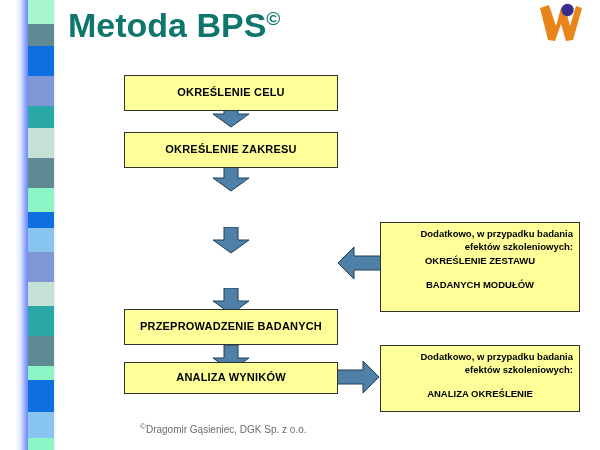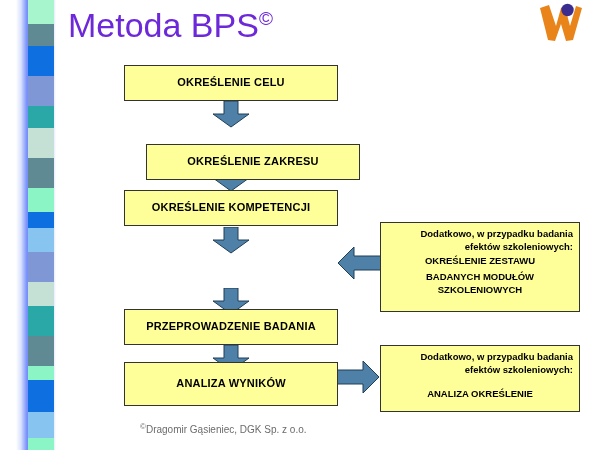--- a/index.html
+++ b/index.html
@@ -26,42 +26,42 @@
   }
   .strip-blocks{
     position:absolute;left:12px;top:0;width:26px;height:450px;
     overflow:hidden;
   }
   .blk{width:100%;}
 
   
   .title{
     position:absolute;left:68px;top:6px;
-    font-size:34px;font-weight:400;color:#6d28d9;
+    font-size:34px;font-weight:700;color:#0f766e;
     letter-spacing:0px;white-space:nowrap;
   }
   .title .cr{font-size:19px;vertical-align:super;}
 
   
   .logo{position:absolute;right:16px;top:2px;width:48px;height:42px;}
 
   
   .fbox{
     position:absolute;
     background:#ffff99;
     border:1px solid #333333;
     box-sizing:border-box;
     display:flex;align-items:center;justify-content:center;
     text-align:center;
     font-weight:bold;
     color:#000000;
     line-height:1.22;
   }
   .fbox.main{left:124px;width:214px;height:36px;font-size:11px;letter-spacing:0.2px;}
-  .fbox.main.two{height:44px;}
+  .fbox.main.two{height:32px;}
 
   .note{
     position:absolute;
     background:#ffff99;
     border:1px solid #333333;
     box-sizing:border-box;
     color:#000000;
     text-align:center;
     font-size:9.5px;
     line-height:1.35;
@@ -150,42 +150,38 @@
       <path d="M45 10 H17 V1 L1 17 L17 33 V24 H45 Z" fill="#4f81a8" stroke="#1f3f57" stroke-width="1"></path>
     </svg>
   </div>
 
   <div class="hsvg" style="left:334px;top:360px;">
     <svg width="46" height="34" viewBox="0 0 46 34">
       <path d="M1 10 H29 V1 L45 17 L29 33 V24 H1 Z" fill="#4f81a8" stroke="#1f3f57" stroke-width="1"></path>
     </svg>
   </div>
 
-  <div class="fbox main" style="top:65px;align-items:center;">
+  <div class="fbox main" style="top:75px;align-items:center;">
     <span>OKREŚLENIE CELU</span>
   </div>
-  <div class="fbox main" style="top:144px;margin-left:22px;">
+  <div class="fbox main" style="top:132px;">
     <span>OKREŚLENIE ZAKRESU</span>
   </div>
-  <div class="fbox main" style="top:190px;">
-    <span>OKREŚLENIE KOMPETENCJI</span>
-  </div>
   <div class="fbox main" style="top:309px;">
-    <span>PRZEPROWADZENIE BADANIA</span>
+    <span>PRZEPROWADZENIE BADANYCH</span>
   </div>
   <div class="fbox main two" style="top:362px;flex-direction:column;">
     <span>ANALIZA WYNIKÓW</span>
   </div>
 
   <div class="note" style="left:380px;top:222px;width:200px;height:90px;">
     <div class="hdr">Dodatkowo, w przypadku badania</div>
     <div class="hdr">efektów szkoleniowych:</div>
     <div class="body">OKREŚLENIE ZESTAWU</div>
-    <div class="body" style="margin-top:4px">BADANYCH MODUŁÓW</div>
-    <div class="body" style="margin-top:0">SZKOLENIOWYCH</div>
+    <div class="body" style="margin-top:12px">BADANYCH MODUŁÓW</div>
   </div>
 
   <div class="note" style="left:380px;top:345px;width:200px;height:67px;">
     <div class="hdr">Dodatkowo, w przypadku badania</div>
     <div class="hdr">efektów szkoleniowych:</div>
     <div class="body" style="margin-top:11px">ANALIZA OKREŚLENIE</div>
   </div>
 
   <div class="footer"><span class="cr">©</span><span>Dragomir Gąsieniec, DGK Sp. z o.o.</span></div>
 

